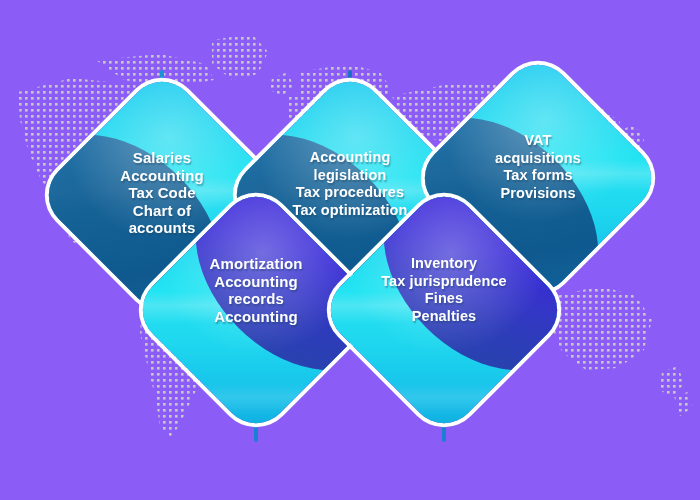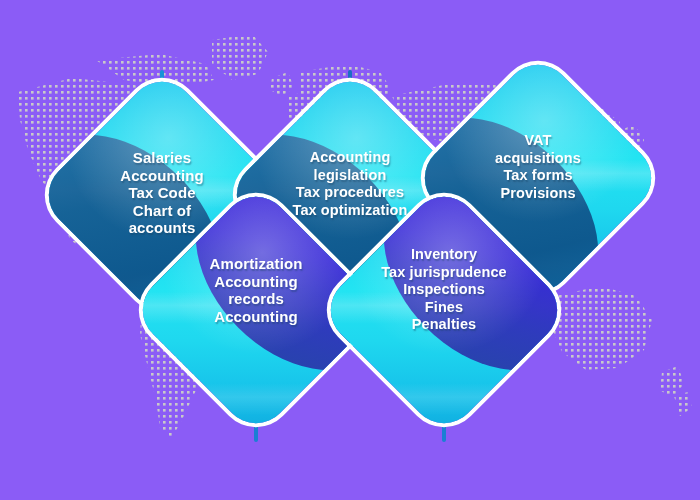--- a/index.html
+++ b/index.html
@@ -268,20 +268,19 @@
       <div class="node bottom" style="left: 354px; top: 220px;">
         <div class="shape">
           <div class="body"></div>
           <div class="streaks"></div>
           <div class="blob"></div>
           <div class="glow"></div>
         </div>
         <div class="label wide">
           <span class="ln">Inventory</span>
           <span class="ln">Tax jurisprudence</span>
-          <span class="ln">Inspections</span>
           <span class="ln">Fines</span>
           <span class="ln">Penalties</span>
         </div>
       </div>
     </div>
 
 </div>
 
 </body></html>

